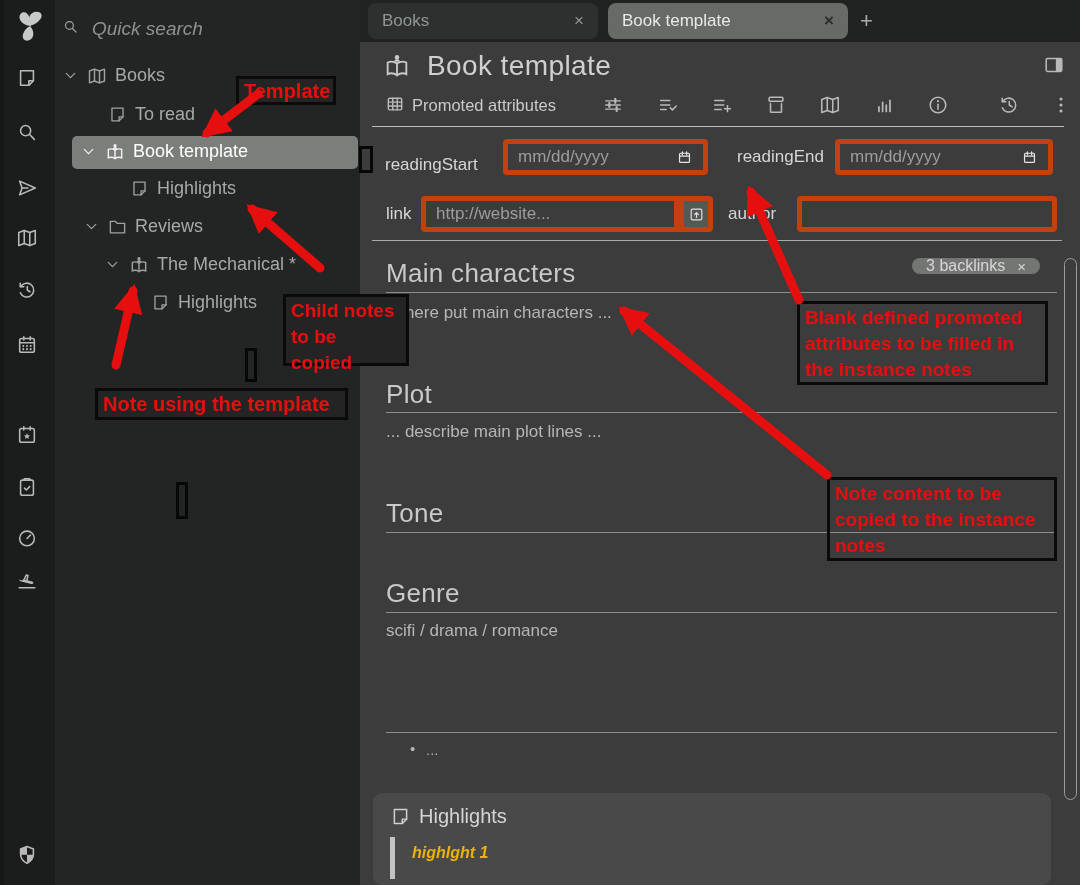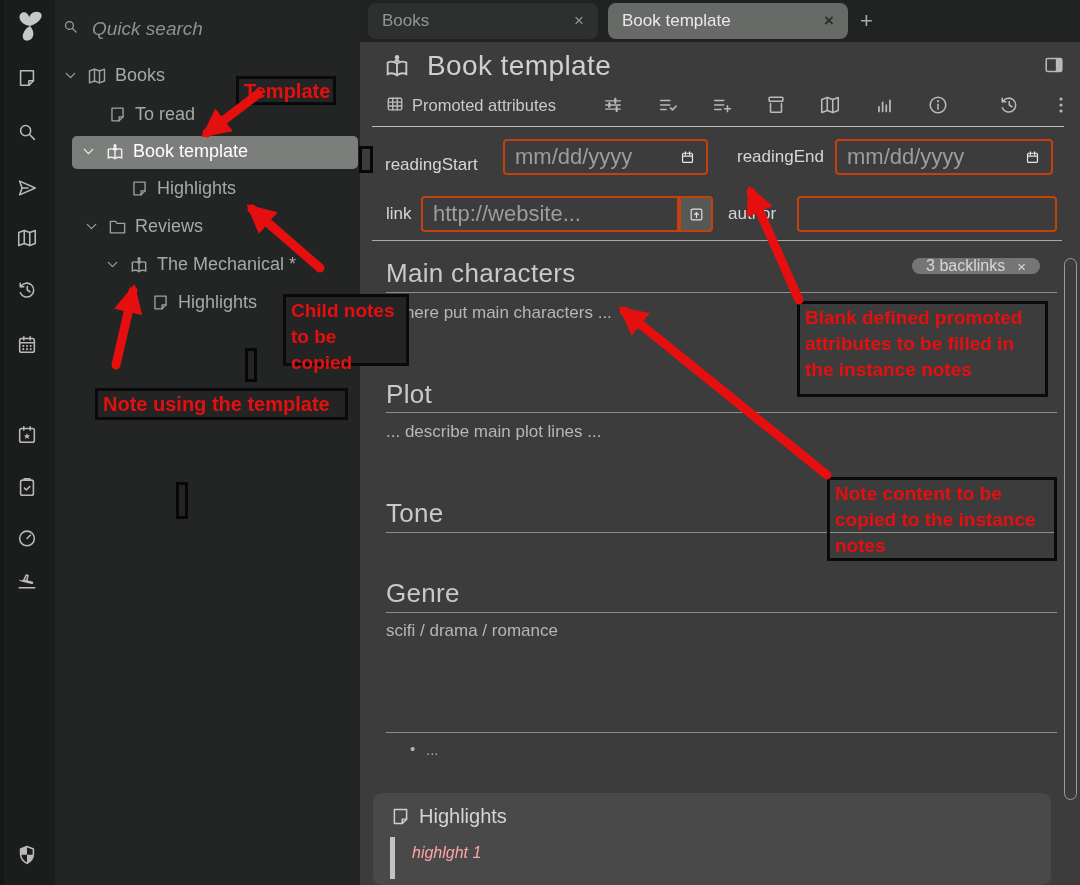--- a/index.html
+++ b/index.html
@@ -18,21 +18,21 @@
   .qsearch{color:#8f918f;font-size:19px;font-style:italic;}
   
   #main{left:360px;top:0;width:720px;height:885px;background:#212322;}
   #notearea{position:absolute;left:0;top:42px;width:720px;height:843px;background:#3b3c3b;}
   .tab{position:absolute;top:3px;height:36px;border-radius:8px;display:flex;align-items:center;justify-content:space-between;padding:0 14px;box-sizing:border-box;font-size:17px;cursor:pointer;}
   .tab .x{font-size:17px;padding-left:10px;cursor:pointer;}
   .h2{position:absolute;font-size:26px;font-weight:300;color:#c9c9c9;letter-spacing:.3px;}
   .hr{position:absolute;height:0;border-top:1.4px solid #8d8d8d;}
   .ptext{position:absolute;font-size:17px;color:#b6b6b6;}
   .flabel{position:absolute;font-size:17px;color:#d6d6d6;}
-  .finput{position:absolute;background:transparent;border:2px solid #c2410c;border-radius:4px;color:#cccccc;font-size:22px;box-sizing:border-box;display:flex;align-items:center;padding:0 10px;}
+  .finput{position:absolute;background:transparent;border:5px solid #c2410c;border-radius:4px;color:#cccccc;font-size:17px;box-sizing:border-box;display:flex;align-items:center;padding:0 10px;}
   .finput .ph{color:#9d9d9d;}
   .wavy{text-decoration-style:wavy;text-decoration-color:#c0392b;text-decoration-thickness:1px;text-underline-offset:4px;}
   
   .annbox{position:absolute;border:3px solid #0a0a0a;color:#e60f0f;font-weight:bold;z-index:40;box-sizing:border-box;padding:1px 5px;line-height:1.38;}
   .darkfill{background:#242424;}
   .cursor-artifact{position:absolute;border:3px solid #070707;z-index:45;}
   .badge{position:absolute;background:#747674;border-radius:15px;color:#d6d6d6;font-size:16px;display:flex;align-items:center;justify-content:center;gap:12px;z-index:5;}
   .card{position:absolute;background:#484948;border-radius:9px;}
   .scrollthumb{position:absolute;border:1.5px solid #9b9b9b;border-radius:7px;background:transparent;}
 </style>
@@ -362,31 +362,31 @@
 
       <div class="card" style="left:13px;top:751px;width:678px;height:92px;">
         <div class="abs" style="left:17px;top:13px;width:21px;height:21px;">
           <svg class="ic" width="21" height="21" viewBox="0 0 24 24" style="stroke:#d0d0d0;">
               <path d="M5 4h14v11l-5 5H5z"></path>
               <path d="M14 20v-5h5"></path>
             </svg>
         </div>
         <div class="abs" style="left:46px;top:12px;font-size:20px;font-weight:300;color:#d5d5d5;">Highlights</div>
         <div class="abs" style="left:17px;top:44px;width:5px;height:42px;background:#c3c3c3;"></div>
-        <div class="abs" style="left:39px;top:51px;font-size:16px;font-style:italic;color:#fca5a5;">highlght 1</div>
+        <div class="abs" style="left:39px;top:51px;font-size:16px;font-style:italic;color:#eab308;font-weight:bold;">highlght 1</div>
       </div>
 
       <div class="scrollthumb" style="left:704px;top:216px;width:11px;height:540px;"></div>
     </div>
   </div>
 
   <div class="annbox darkfill" style="left:236px;top:76px;width:100px;height:29px;font-size:20px;line-height:1.1;">Template</div>
   <div class="annbox darkfill" style="left:283px;top:294px;width:126px;height:72px;font-size:19px;">Child notes to be copied</div>
   <div class="annbox darkfill" style="left:95px;top:388px;width:253px;height:32px;font-size:20px;line-height:1.2;white-space:nowrap;">Note using the template</div>
-  <div class="annbox" style="left:797px;top:301px;width:251px;height:96px;font-size:19px;">Blank defined promoted attributes to be filled in the instance notes</div>
+  <div class="annbox" style="left:797px;top:301px;width:251px;height:84px;font-size:19px;">Blank defined promoted attributes to be filled in the instance notes</div>
   <div class="annbox" style="left:827px;top:477px;width:230px;height:84px;font-size:19px;">Note content to be copied to the instance notes</div>
 
   <div class="cursor-artifact" style="left:359px;top:146px;width:8px;height:21px;"></div>
   <div class="cursor-artifact" style="left:245px;top:348px;width:6px;height:28px;"></div>
   <div class="cursor-artifact" style="left:176px;top:482px;width:6px;height:31px;"></div>
 
   <svg class="abs" width="1080" height="885" style="left:0;top:0;z-index:50;pointer-events:none;">
     <defs>
       <marker id="ah" viewBox="0 0 6 6" refX="4.5" refY="3" markerWidth="3.2" markerHeight="3.2" orient="auto">
         <path d="M0 0 L6 3 L0 6 Z" fill="#e60f0f"></path>

